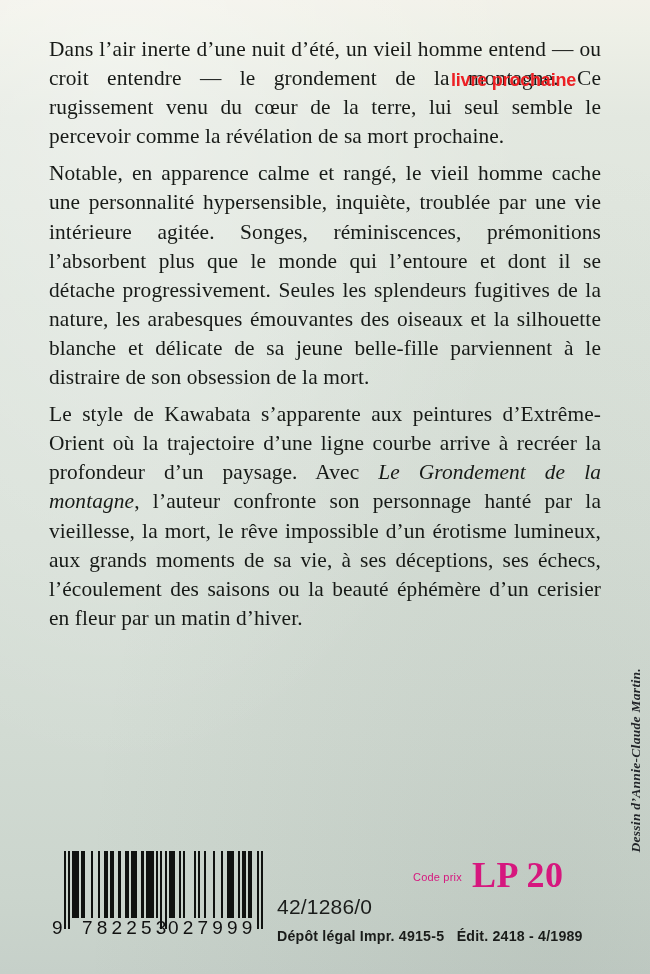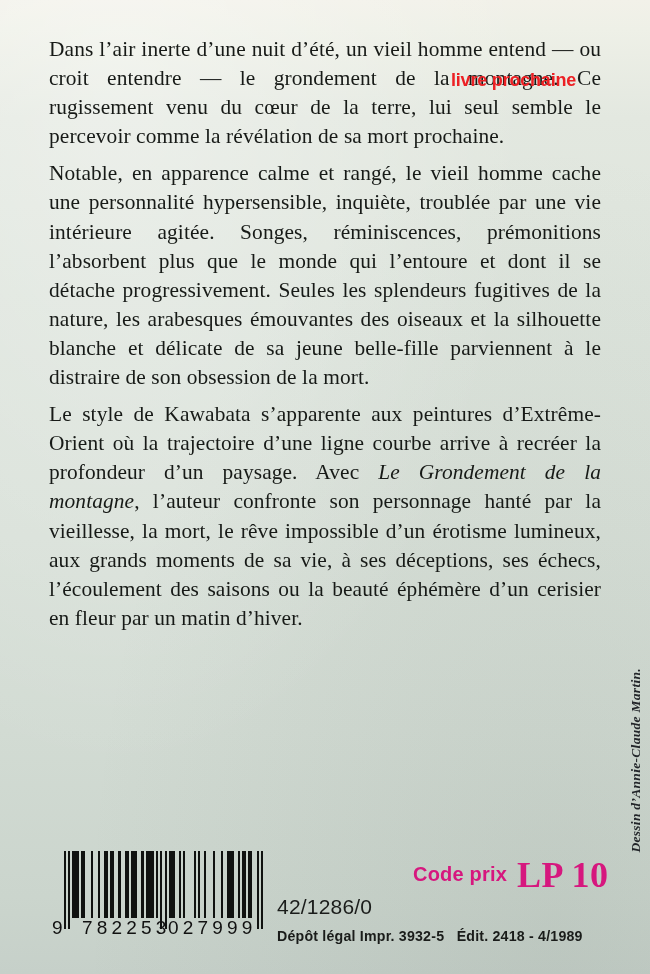--- a/index.html
+++ b/index.html
@@ -139,22 +139,22 @@
   .codeprix {
     position: absolute;
     left: 413px;
     top: 854px;
     z-index: 4;
     color: #d6177e;
     white-space: nowrap;
   }
   .codeprix .cp-label {
     font-family: "Liberation Sans", sans-serif;
-    font-size: 20px;
-    font-weight: 700;
+    font-size: 11px;
+    font-weight: 400;
     vertical-align: 6px;
     letter-spacing: 0.2px;
   }
   .codeprix .cp-value {
     font-family: "Liberation Serif", serif;
     font-size: 36px;
     font-weight: 700;
     margin-left: 10px;
     letter-spacing: 0.5px;
   }
@@ -298,19 +298,19 @@
         <i style="width: 2.10526px;"></i>
       </div>
     <div class="digits">
       <span class="bc-left">9</span>
       <span class="bc-group1">782253</span>
       <span class="bc-group2">027999</span>
     </div>
   </div>
 
   <div class="codeprix">
-    <span class="cp-label">Code prix</span><span class="cp-value">LP 10</span>
+    <span class="cp-label">Code prix</span><span class="cp-value">LP 20</span>
   </div>
 
   <div class="refnum">42/1286/0</div>
-  <div class="legal">Dépôt légal Impr. 3932-5   Édit. 2418 - 4/1989</div>
+  <div class="legal">Dépôt légal Impr. 4915-5   Édit. 2418 - 4/1989</div>
 
 </div>
 
 </body></html>

